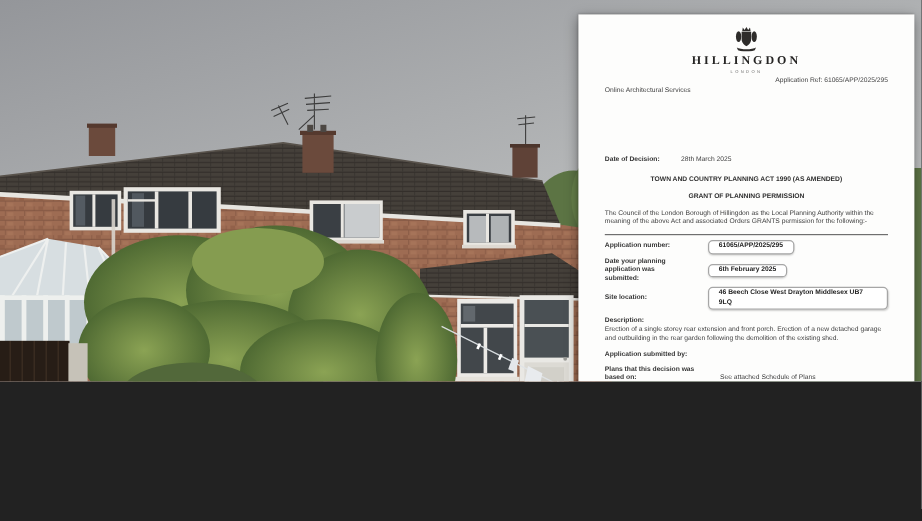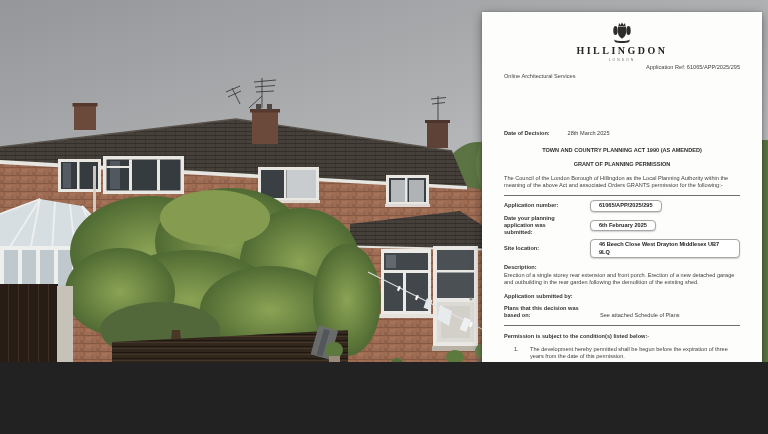--- a/index.html
+++ b/index.html
@@ -1,16 +1,16 @@
 <!DOCTYPE html>
 <html><head>
 <meta charset="utf-8">
 <style>
   html,body{margin:0;padding:0;background:#222;}
-  .stage{position:relative;width:768px;height:362px;overflow:hidden;
+  .stage{position:relative;width:768px;height:318px;overflow:hidden;
          font-family:"Liberation Sans",sans-serif;background:#b5b7b8;}
   .photo{position:absolute;left:0;top:0;}
 
   
   .doc{position:absolute;left:482px;top:12px;width:280px;height:405px;box-sizing:border-box;
        background:#fdfdfc;box-shadow:0 3px 10px rgba(0,0,0,.40),0 0 2px rgba(0,0,0,.25);
        padding:9px 22px 0 22px;color:#3d3d3d;font-size:5.6px;line-height:1.3;}
   .doc-head{text-align:center;}
   .crest{display:block;margin:0 auto;}
   .logo-name{font-family:"Liberation Serif",serif;font-size:10px;letter-spacing:2.5px;

